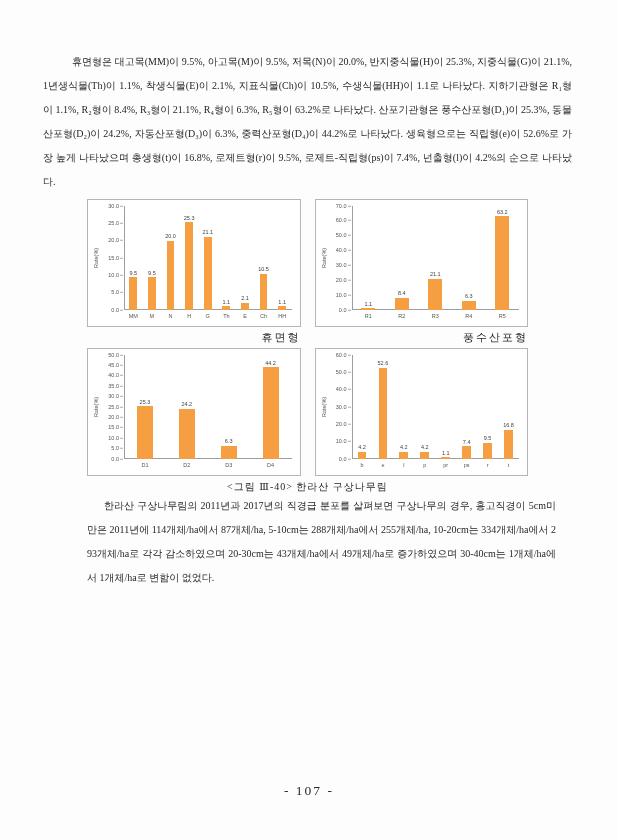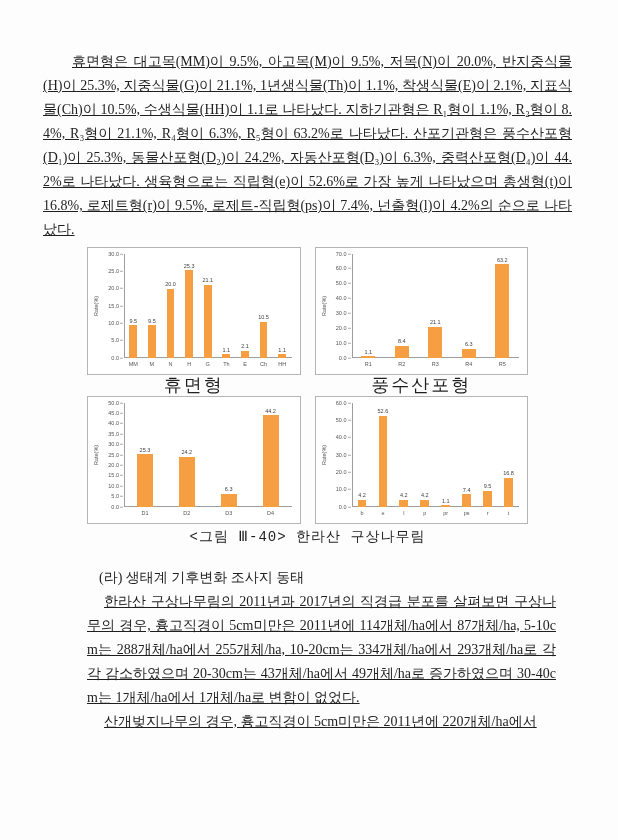--- a/index.html
+++ b/index.html
@@ -8,54 +8,52 @@
     width:618px;height:840px;
     box-sizing:border-box;
     padding:50px 46px 0 43px;
     background:#fdfdfd;
     font-family:"Liberation Serif","DejaVu Serif",serif;
     color:#1f1f1f;
     overflow:hidden;
   }
   .para{
     margin:0;
-    font-size:14px;line-height:24px;
+    font-size:10px;line-height:24px;
     text-align:justify;
     word-break:break-all;
-    text-decoration:underline;
   }
   .para1{text-indent:29px;}
   .indented{margin-left:44px;width:469px;}
   .para2{text-indent:17px;}
   .para3{text-indent:17px;}
   .section-heading{
     margin:20px 0 0 44px;width:469px;
     font-size:14px;line-height:24px;
     text-indent:12px;
   }
   
   .figure{margin:5px 0 0 44px;width:441px;}
   .figure-grid{
     display:grid;
     grid-template-columns:1fr 1fr;
     column-gap:14px;row-gap:2px;
   }
   .chart-figure{margin:0;}
   .chart-title{
-    text-align:center;
-    font-size:18px;line-height:17px;
+    text-align:right;
+    font-size:11px;line-height:17px;
     letter-spacing:2px;
     margin-top:2px;
   }
   .figure-caption{
     text-align:center;
-    font-size:14px;
+    font-size:10px;
     margin-top:4px;
     letter-spacing:1px;
-    font-family:Liberation Mono, monospace;
   }
   
   .chart-box{
     height:128px;
     box-sizing:border-box;
     border:1px solid #b5b5b5;
     background:#ffffff;
     display:grid;
     grid-template-columns:10px 23px 1fr;
     padding:6px 8px 4px 3px;
@@ -377,19 +375,18 @@
                 <div class="cat">t</div>
               </div>
             </div>
           </div>
       </figure>
 
     </div>
     <div class="figure-caption">&lt;그림 Ⅲ-40&gt; 한라산 구상나무림</div>
   </div>
 
-  <p class="section-heading">(라) 생태계 기후변화 조사지 동태</p>
 
   <p class="para para2 indented">한라산 구상나무림의 2011년과 2017년의 직경급 분포를 살펴보면 구상나무의 경우, 흉고직경이 5cm미만은 2011년에 114개체/ha에서 87개체/ha, 5-10cm는 288개체/ha에서 255개체/ha, 10-20cm는 334개체/ha에서 293개체/ha로 각각 감소하였으며 20-30cm는 43개체/ha에서 49개체/ha로 증가하였으며 30-40cm는 1개체/ha에서 1개체/ha로 변함이 없었다.</p>
 
-  <p class="para para3 indented">산개벚지나무의 경우, 흉고직경이 5cm미만은 2011년에 220개체/ha에서</p>
-
+
+  <div class="footer">- 107 -</div>
 </div>
 
 </body></html>

